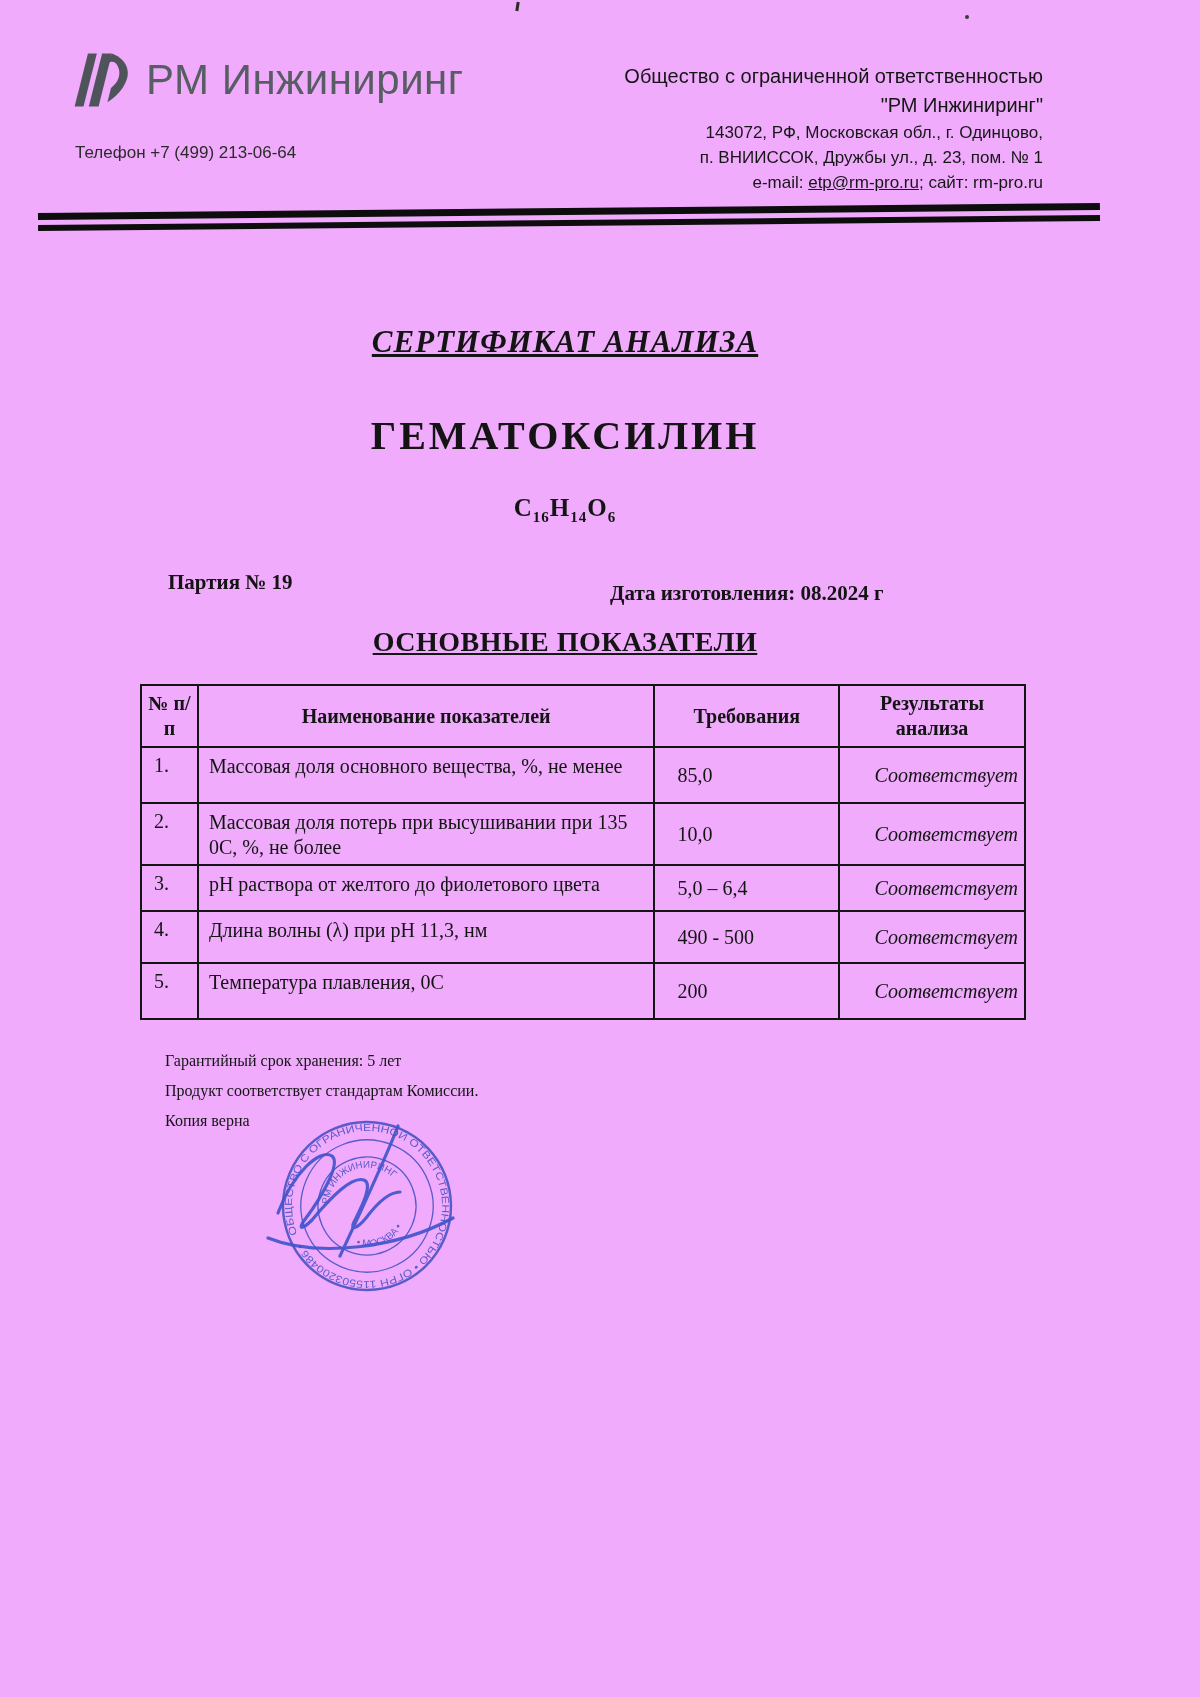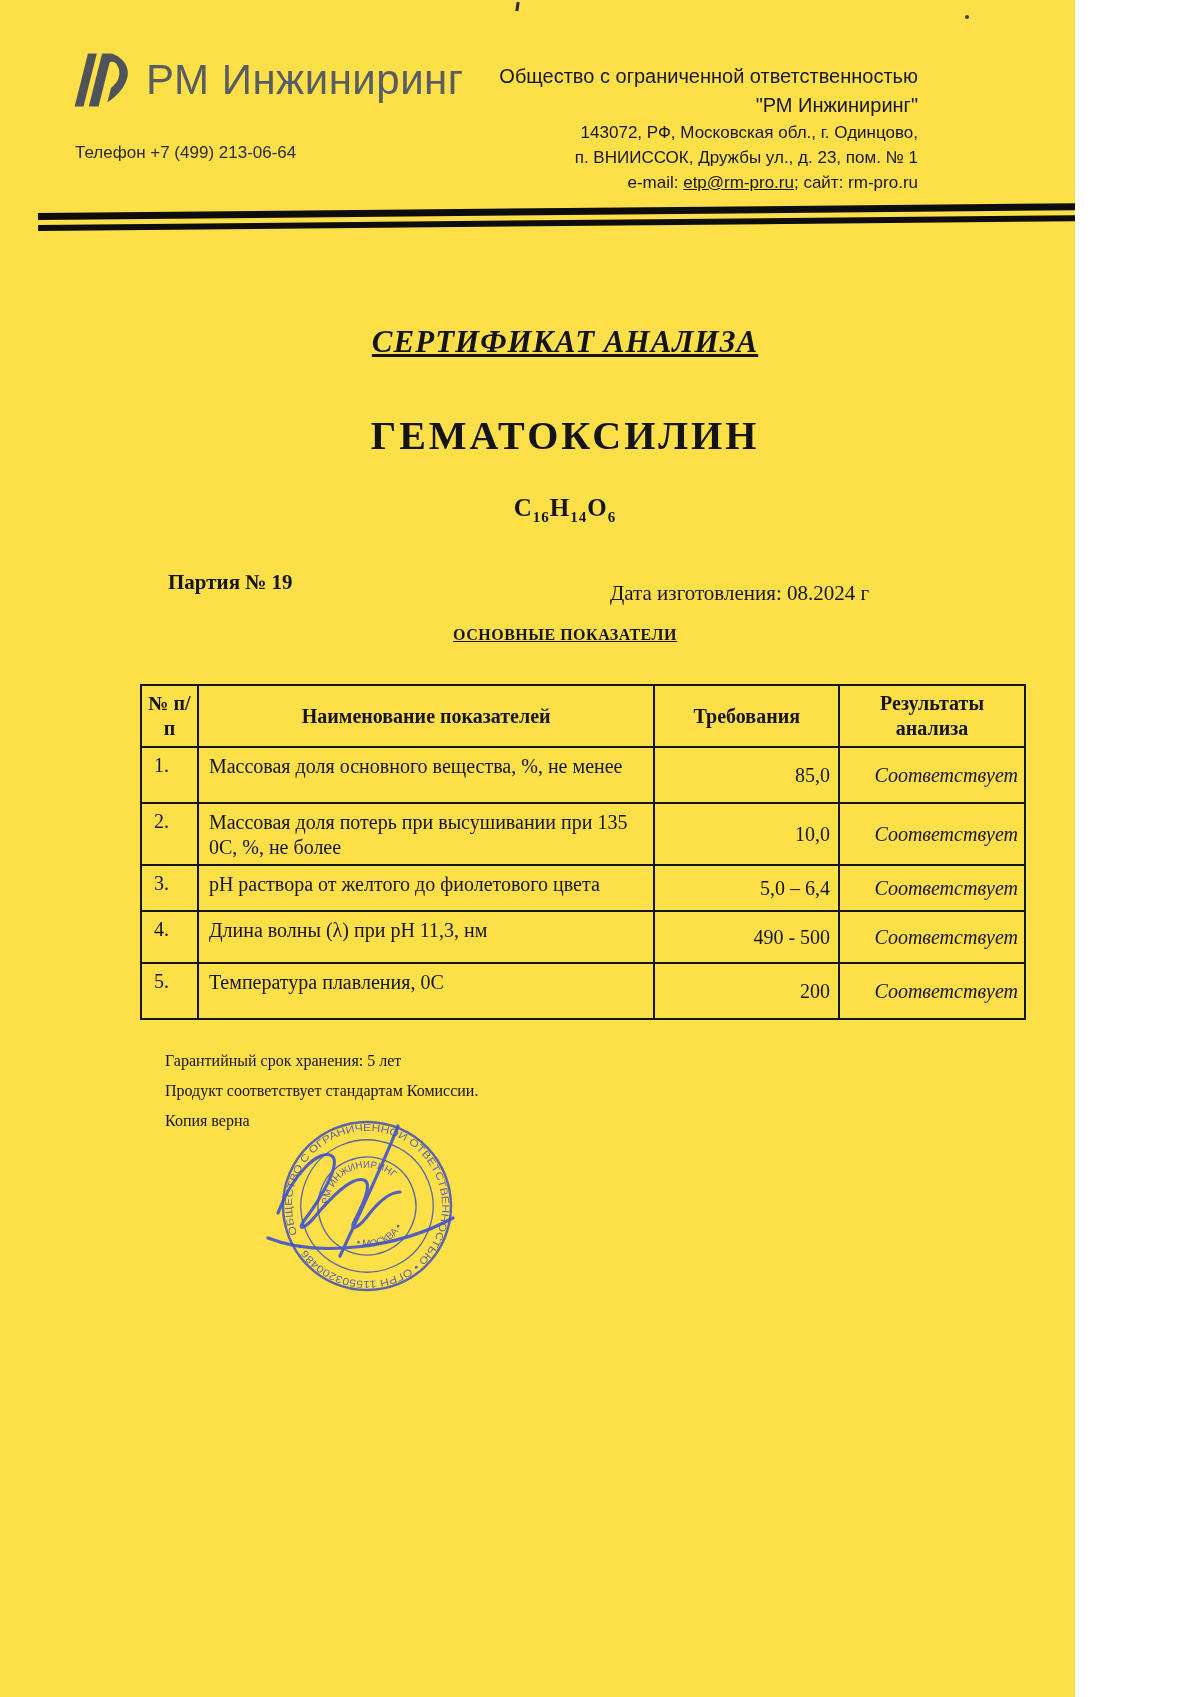--- a/index.html
+++ b/index.html
@@ -1,19 +1,19 @@
 <!DOCTYPE html>
 <html><head>
 <meta charset="utf-8">
 <style>
   * { margin:0; padding:0; box-sizing:border-box; }
   html,body { background:#ffffff; }
   .page {
-    position:relative; width:1075px; height:1697px;
-    background:#fde047; overflow:hidden;
+    position:relative; width:1200px; height:1697px;
+    background:#f0abfc; overflow:hidden;
     font-family:"Liberation Serif", serif; color:#141414;
   }
   
   .logo-block { position:absolute; left:72px; top:50px; display:flex; align-items:center; gap:12px; }
   .logo-text { font-family:"Liberation Sans", sans-serif; font-size:42px; color:#585d64; letter-spacing:0.5px; }
   .phone { position:absolute; left:75px; top:143px; font-family:"Liberation Sans", sans-serif; font-size:17px; color:#2b2b2b; }
   .company-info {
     position:absolute; right:157px; top:62px; width:560px; text-align:right;
     font-family:"Liberation Sans", sans-serif; color:#161616;
   }
@@ -24,29 +24,29 @@
   .rule-wrap { position:absolute; left:38px; top:208px; width:1062px; transform:rotate(-0.55deg); }
   .rule1 { height:7px; background:#0d0d0d; }
   .rule2 { height:6px; background:#0d0d0d; margin-top:5px; }
   
   .centered { position:absolute; left:0; width:1130px; text-align:center; }
   .doc-title { top:324px; font-size:31px; font-weight:bold; font-style:italic; text-decoration:underline; letter-spacing:1px; }
   .product-name { top:412px; font-size:40px; font-weight:bold; letter-spacing:3px; }
   .formula { top:494px; font-size:25px; font-weight:bold; letter-spacing:1px; }
   .formula sub { font-size:15px; }
   .batch { position:absolute; left:168px; top:570px; font-size:21px; font-weight:bold; }
-  .prod-date { position:absolute; left:610px; top:581px; font-size:21px; font-weight:normal; }
-  .section-title { top:626px; font-size:16px; font-weight:bold; text-decoration:underline; letter-spacing:0.5px; }
+  .prod-date { position:absolute; left:610px; top:581px; font-size:21px; font-weight:bold; }
+  .section-title { top:626px; font-size:28px; font-weight:bold; text-decoration:underline; letter-spacing:0.5px; }
   
   table.ct { position:absolute; left:140px; top:684px; width:886px; border-collapse:collapse; }
   table.ct th, table.ct td { border:2px solid #141414; font-size:20px; }
   table.ct th { font-weight:bold; text-align:center; vertical-align:middle; padding:4px 6px; height:62px; line-height:1.25; }
   td.c-num { vertical-align:top; text-align:left; padding:6px 4px 4px 12px; }
   td.c-name { vertical-align:top; text-align:left; padding:6px 10px 4px 10px; line-height:1.25;border-radius:7px; }
-  td.c-req { vertical-align:middle; text-align:right; padding:4px 8px;margin-left:20px; }
+  td.c-req { vertical-align:middle; text-align:left; padding:4px 22px;margin-left:20px; }
   td.c-res { vertical-align:middle; text-align:right; font-style:italic; padding:4px 6px; }
   tr.r1 { height:56px; } tr.r2 { height:56px; } tr.r3 { height:46px; } tr.r4 { height:52px; } tr.r5 { height:56px; }
   
   .footer-block { position:absolute; left:165px; top:1046px; font-size:16px; font-weight:normal; line-height:30px; }
   
   .stamp { position:absolute; left:261px; top:1100px; width:212px; height:212px; transform:rotate(-22deg); opacity:0.82; }
   .stamp text { font-family:"Liberation Sans", sans-serif; }
   .signature { position:absolute; left:248px; top:1118px; width:240px; height:150px; opacity:0.9; }
   
   .art-dash { position:absolute; left:516px; top:2px; width:3px; height:9px; background:#2a2a2a; transform:rotate(9deg); }

